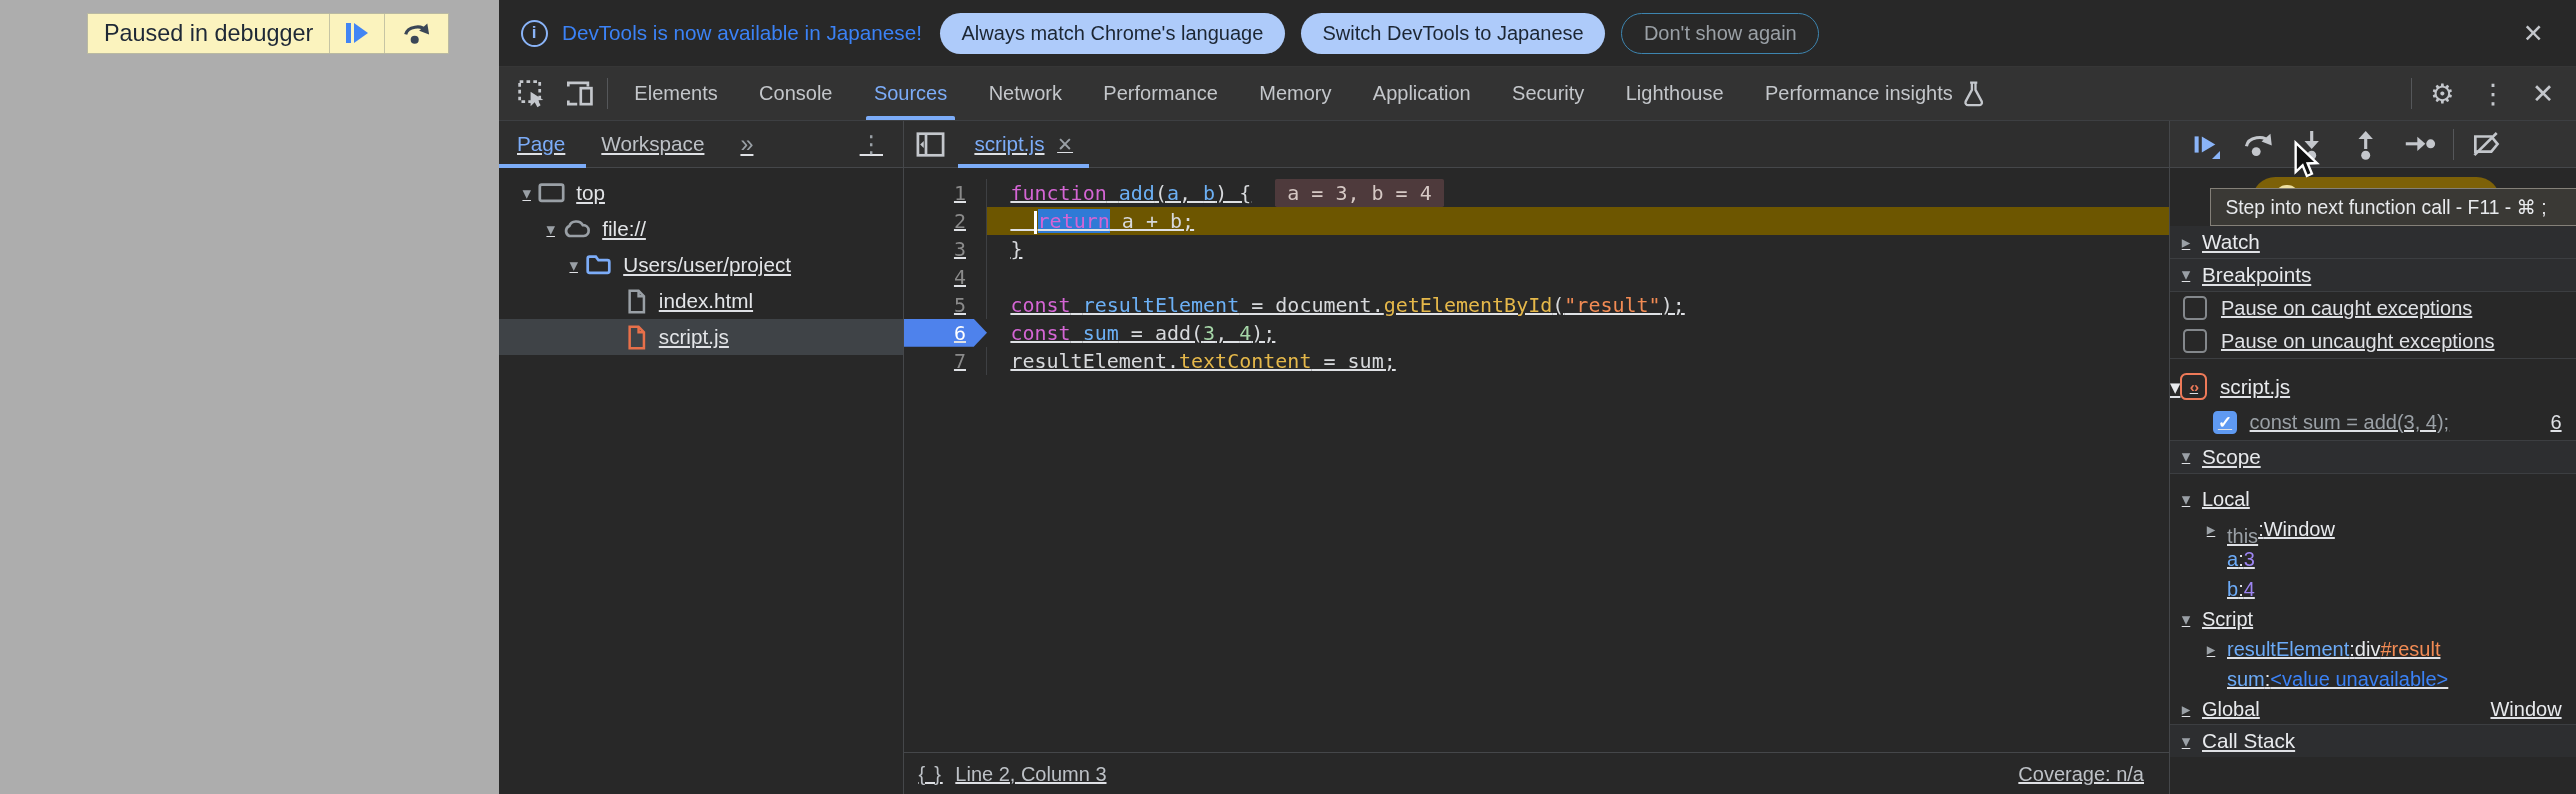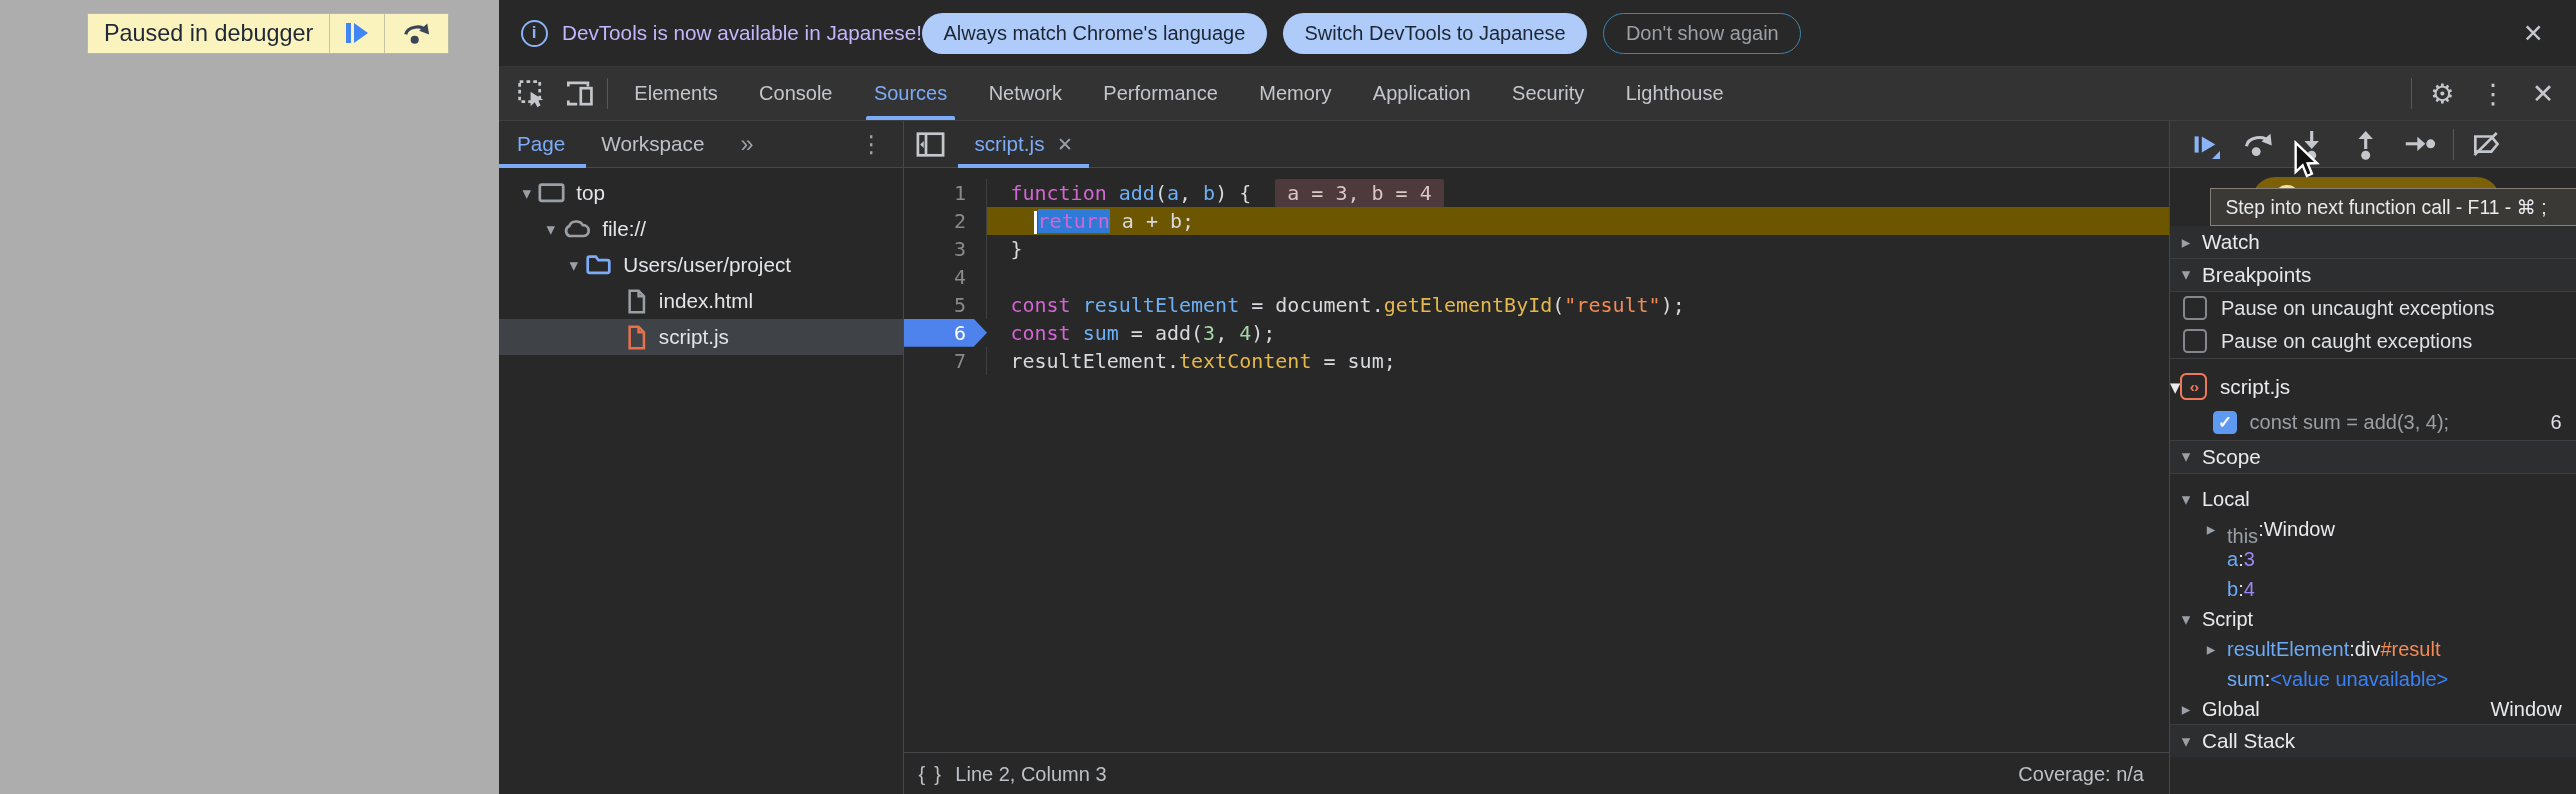--- a/index.html
+++ b/index.html
@@ -17,41 +17,41 @@
   .resume-glyph .bar { width:4.5px; height:20px; background:#4285f4; margin-right:2.7px; }
   .resume-glyph .tri { width:0; height:0; border-left:14.4px solid #4285f4; border-top:10px solid transparent; border-bottom:10px solid transparent; }
 
   
   #devtools { position:absolute; left:499px; top:0; width:2077px; height:795px; background:#282828; color:#dfe1e5; }
 
   
   #notif-bar { height:67px; display:flex; align-items:center; padding:0 21.6px; background:#282828; border-bottom:0.9px solid #363636; }
   .info-icon { width:27px; height:27px; border:2.2px solid #8ab4f8; border-radius:50%; color:#8ab4f8;
     display:flex; align-items:center; justify-content:center; font-size:17px; font-weight:bold; margin-right:14.4px; flex:0 0 auto;}
-  #notif-text { font-size:20.7px; color:#c4b5fd; white-space:nowrap; }
+  #notif-text { font-size:20.7px; color:#3b82f6; margin-right:18px; white-space:nowrap; }
   .pill-btn { height:41px; border-radius:20.7px; background:#aecbfa; color:#1c2633; font-size:20px;
     display:flex; align-items:center; padding:0 21.6px; margin-right:16px; white-space:nowrap; }
   .ghost-btn { height:41px; border-radius:20.7px; border:1.8px solid #3d85b0; color:#9aa0a6; font-size:20px;
     display:flex; align-items:center; padding:0 21.6px; white-space:nowrap; background:transparent;text-align:right; }
   #notif-close { margin-left:auto; color:#c4c7cc; font-size:25px; padding:0 10.8px; }
 
   
   #main-toolbar { height:54px; display:flex; align-items:center; background:#333333; border-bottom:0.9px solid #3d3f42; padding-left:9px; }
   .tb-icon { display:flex; align-items:center; justify-content:center; width:47px; height:47px; color:#c4c7cc; }
   .v-sep { width:0.9px; height:31px; background:#55575a; margin:0 5.4px; }
   #main-tabs { display:flex; align-items:center; height:100%; }
   .main-tab { position:relative; height:100%; display:flex; align-items:center; padding:0 20.7px; font-size:20px; color:#c3c6ca; white-space:nowrap; }
   .main-tab.active { color:#7cacf8; }
   .main-tab.active::after { content:""; position:absolute; left:12.6px; right:12.6px; bottom:0; height:3.6px; background:#7cacf8; border-radius:1.8px 1.8px 0 0; }
   .main-tab .flask { margin-left:9px; display:flex; }
   #toolbar-right { margin-left:auto; display:flex; align-items:center; height:100%; padding-right:9px; }
   #toolbar-right .glyph { font-size:27px; color:#c4c7cc; padding:0 12.6px; }
 
   
-  #content { display:flex; height:674px; }
+  #content { display:flex; height:674px;text-decoration:underline; }
 
   
   #sidebar { width:405px; border-right:0.9px solid #45474a; display:flex; flex-direction:column; background:#282828; }
   #side-tabstrip { position:relative; height:47px; flex:0 0 47px; display:flex; align-items:center; border-bottom:0.9px solid #45474a; padding-left:18px; background:#2e2e2e; }
   .side-tab { font-size:20.7px; color:#bdc1c6; margin-right:36px; }
   .side-tab.active { color:#7cacf8; }
   #page-underline { position:absolute; left:0; bottom:-0.9px; width:87px; height:3.6px; background:#7cacf8; }
   #side-chevrons { color:#9aa0a6; font-size:23.4px; }
   #side-menu-dots { margin-left:auto; margin-right:20px; color:#9aa0a6; font-size:23.4px; }
   #file-tree { padding-top:7.2px; }
@@ -196,20 +196,28 @@
         </span>
         <span class="main-tab">
           <span>Application</span>
         </span>
         <span class="main-tab">
           <span>Security</span>
         </span>
         <span class="main-tab">
           <span>Lighthouse</span>
         </span>
+        <span class="main-tab">
+          <span>Performance insights</span>
+          <span class="flask">
+            <svg width="23.4" height="27" viewBox="0 0 26 30">
+              <path d="M9 3 L17 3 M11 3 L11 11 L4 24 A3 3 0 0 0 7 28 L19 28 A3 3 0 0 0 22 24 L15 11 L15 3" fill="none" stroke="#c4c7cc" stroke-width="2.6"></path>
+            </svg>
+          </span>
+        </span>
       </div>
     <div id="toolbar-right">
       <span class="v-sep"></span>
       <span class="glyph">⚙</span>
       <span class="glyph">⋮</span>
       <span class="glyph">✕</span>
     </div>
   </div>
 
   <div id="content">
@@ -376,25 +384,25 @@
             <span>Watch</span>
           </div>
           <div class="hr"></div>
           <div class="hdr-row">
             <span class="tri">▾</span>
             <span>Breakpoints</span>
           </div>
           <div class="hr"></div>
           <div class="cb-row">
             <span class="checkbox"></span>
-            <span>Pause on uncaught exceptions</span>
+            <span>Pause on caught exceptions</span>
           </div>
           <div class="cb-row">
             <span class="checkbox"></span>
-            <span>Pause on caught exceptions</span>
+            <span>Pause on uncaught exceptions</span>
           </div>
           <div class="hr"></div>
           <div class="grp-row">
             <span class="tri">▾</span>
             <span class="script-badge">‹›</span>
             <span>script.js</span>
           </div>
           <div class="bp-entry">
             <span class="checkbox checked">✓</span>
             <span>const sum = add(3, 4);</span>

